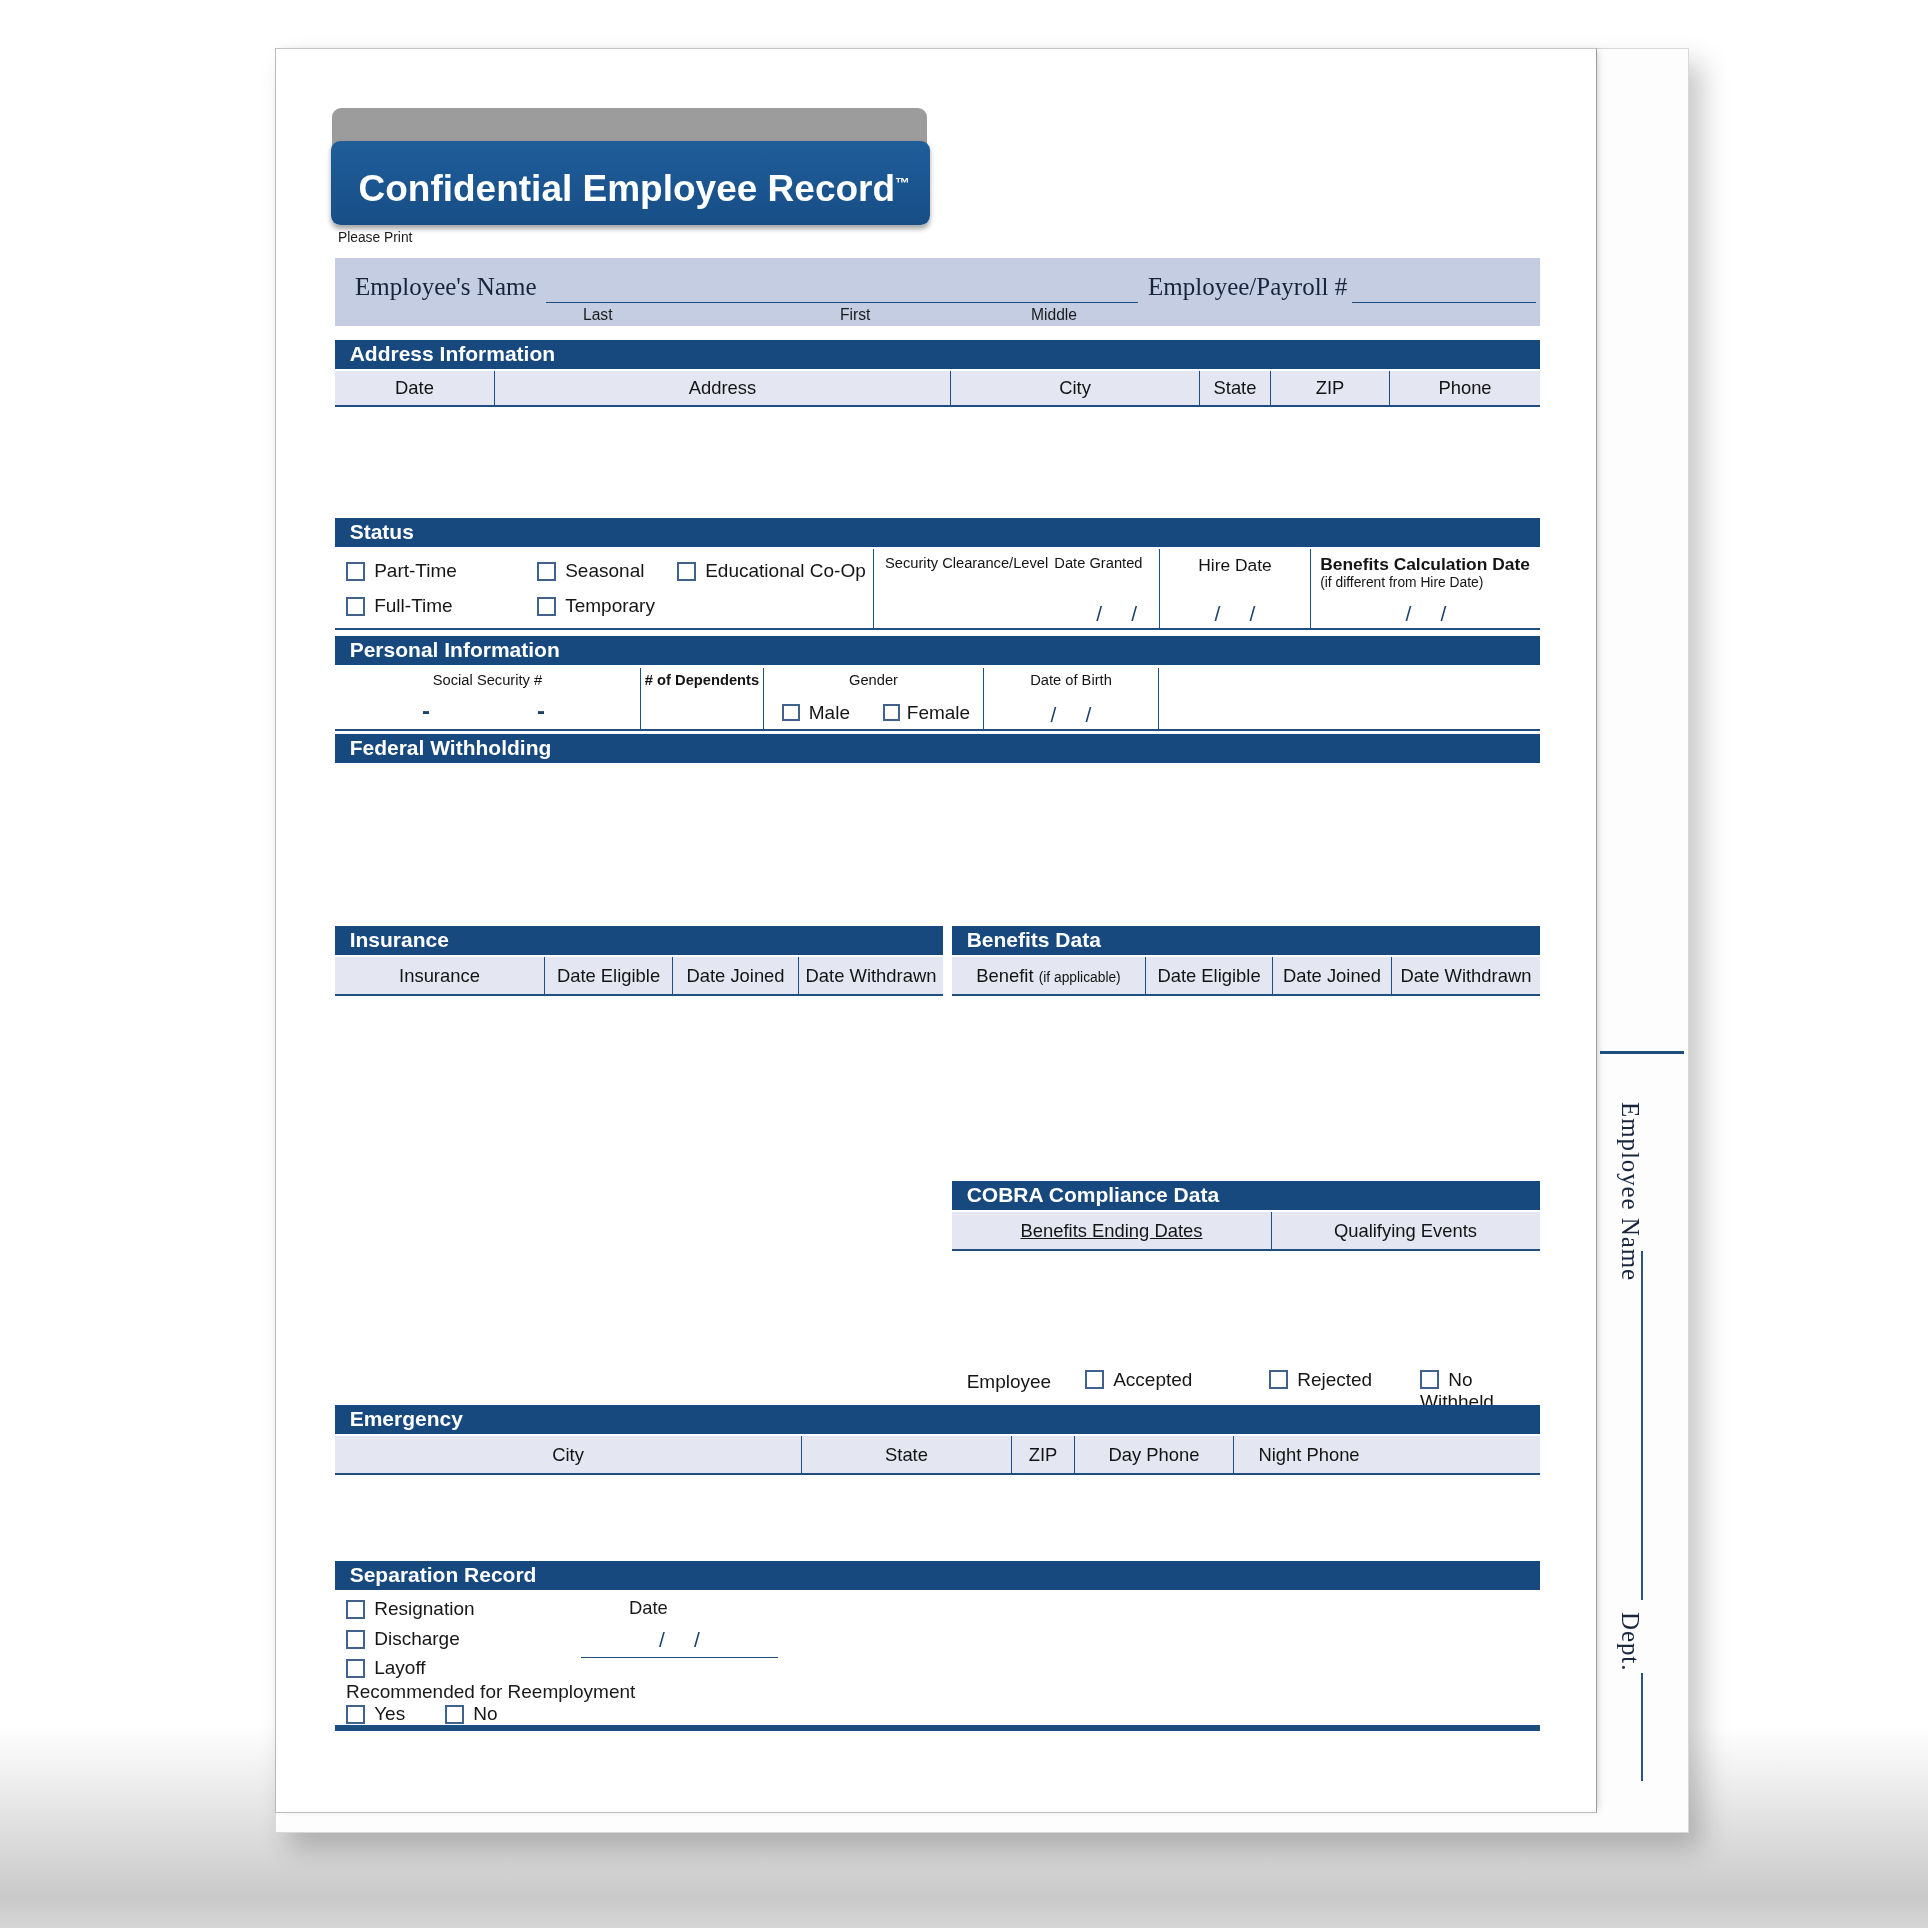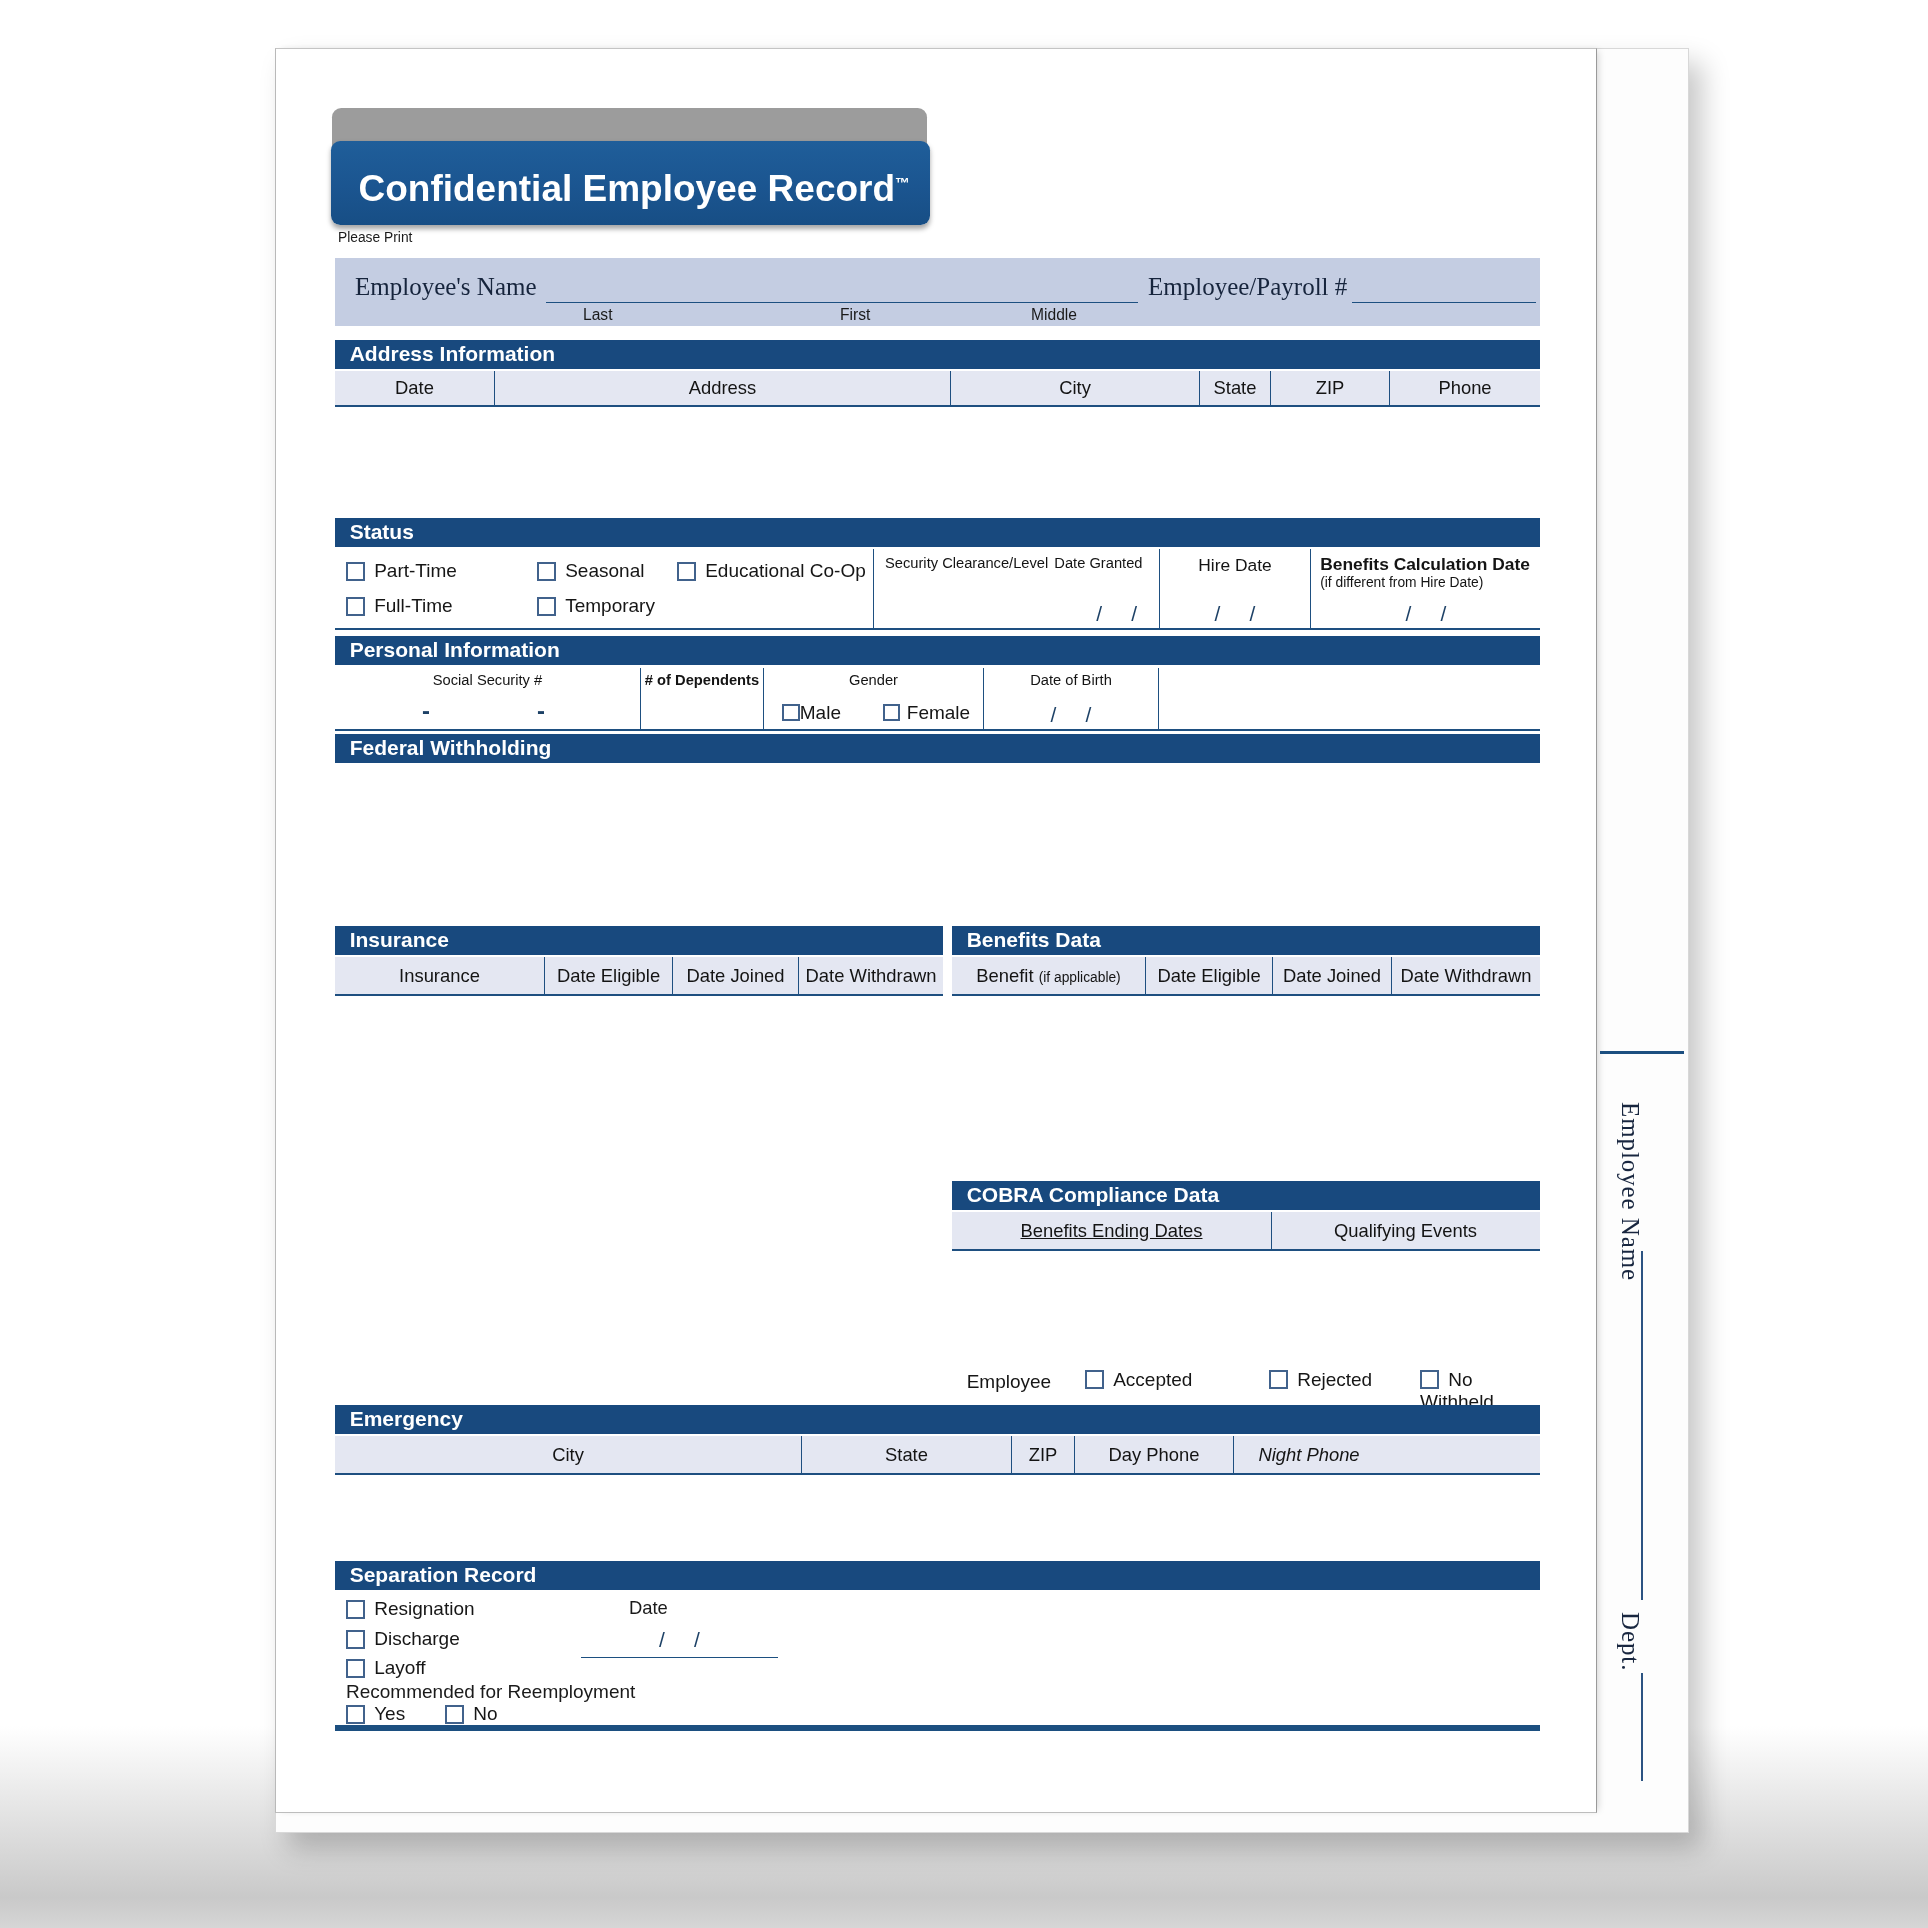--- a/index.html
+++ b/index.html
@@ -163,21 +163,21 @@
   <div class="cell" style="position:relative;">
     <span class="abs small-label" style="left:0;right:0;top:3.7px;text-align:center;">Social Security #</span>
     <span class="abs dash" style="left:87px;bottom:3.7px;">-</span>
     <span class="abs dash" style="left:202px;bottom:3.7px;">-</span>
   </div>
   <div class="cell" style="position:relative;">
     <span class="abs small-label" style="left:0;right:0;top:3.7px;text-align:center;font-weight:bold;"># of Dependents</span>
   </div>
   <div class="cell" style="position:relative;">
     <span class="abs small-label" style="left:0;right:0;top:3.7px;text-align:center;">Gender</span>
-    <span class="abs" style="left:18.4px;bottom:5.5px;"><span class="cb" style="width:17.4px;height:17.4px;"></span><span class="cb-label" style="margin-left:0;">Male</span></span>
+    <span class="abs" style="left:18.4px;bottom:5.5px;"><span class="cb" style="width:17.4px;height:17.4px;"></span><span class="cb-label" style="margin-left:9px;">Male</span></span>
     <span class="abs" style="left:119px;bottom:5.5px;"><span class="cb" style="width:17.4px;height:17.4px;"></span><span class="cb-label" style="margin-left:6.4px;">Female</span></span>
   </div>
   <div class="cell" style="position:relative;">
     <span class="abs small-label" style="left:0;right:0;top:3.7px;text-align:center;">Date of Birth</span>
     <span class="abs slash-cell" style="left:0;right:0;bottom:1.8px;">/&nbsp;&nbsp;&nbsp;&nbsp;&nbsp;/</span>
   </div>
   <div class="cell"></div>
 </div>
 
 <div class="abs section-hdr" style="left:335px;top:734px;width:1205px;">Federal Withholding</div>
@@ -409,21 +409,21 @@
   <span class="abs" style="left:317px;top:3.7px;"><span class="cb"></span><span class="cb-label">Rejected</span></span>
   <span class="abs" style="left:468px;top:3.7px;"><span class="cb"></span><span class="cb-label">No Withheld</span></span>
 </div>
 
 <div class="abs section-hdr" style="left:335px;top:1405px;width:1205px;">Emergency</div>
 <div class="abs grid emg-grid subhdr" style="left:335px;top:1436px;width:1205px;height:37px;border-bottom:2.8px solid #1e4f80;">
   <div class="colhead" style="line-height:37px;">City</div>
   <div class="colhead" style="line-height:37px;">State</div>
   <div class="colhead" style="line-height:37px;">ZIP</div>
   <div class="colhead" style="line-height:37px;">Day Phone</div>
-  <div class="colhead" style="line-height:37px;font-style:italic;">Night Phone</div>
+  <div class="colhead" style="line-height:37px;">Night Phone</div>
 </div>
 <div class="abs" id="emg-rows" style="left:335px;top:1473px;width:1205px;">
     <div class="grid emg-grid row" style="height: 39px; border-bottom: 2.8px solid rgb(22, 49, 78);">
       <div class="cell"></div>
       <div class="cell"></div>
       <div class="cell"></div>
       <div class="cell"></div>
       <div class="cell phone-cell" style="line-height: 53px;">(&nbsp;&nbsp;&nbsp;&nbsp;)</div>
       <div class="cell phone-cell" style="line-height: 53px;">(&nbsp;&nbsp;&nbsp;&nbsp;)</div>
     </div>

